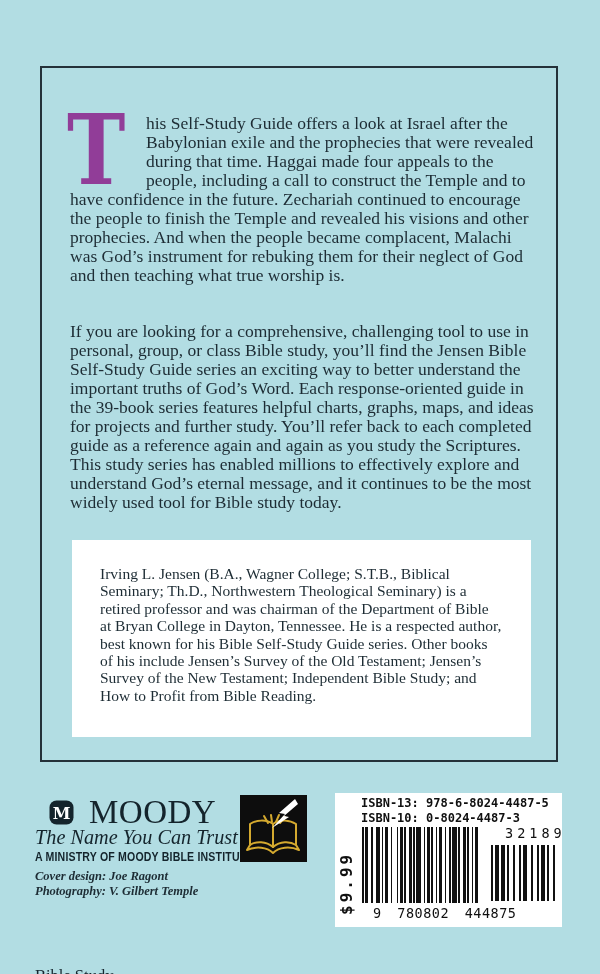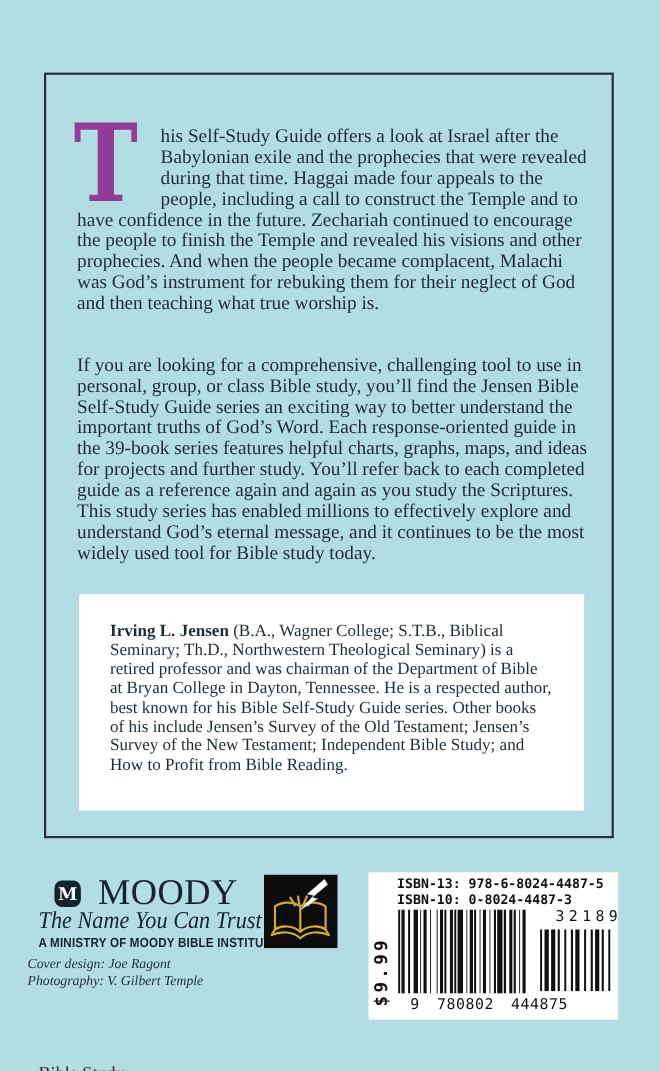--- a/index.html
+++ b/index.html
@@ -18,35 +18,35 @@
   .dropcap>span{position:absolute;left:-3px;top:-13px;
             font:700 98px/1 "DejaVu Serif", serif;color:#913d98;
             transform:scaleX(0.80);transform-origin:0 0;}
 
   .series{position:absolute;left:28px;top:236px;width:470px;
           font-size:17.5px;line-height:19px;}
 
   .bio-box{position:absolute;left:30px;top:472px;width:459px;height:197px;
            background:#ffffff;}
   .bio-text{margin:0;padding:25px 28px 0 28px;font-size:15.5px;line-height:17.4px;}
-  .bio-text .b{font-weight:bold;}
+  .bio-text .b{font-weight:normal;}
   .bio-text .i{}
 
   
   .moody{position:absolute;left:35px;top:797px;color:#14242c;}
   .moody-row{display:flex;align-items:center;margin-left:14px;}
   .moody-name{font-size:33px;line-height:30px;letter-spacing:0.5px;margin-left:15px;}
   .moody-tagline{font-style:italic;font-size:22px;line-height:23px;margin-top:-2px;
                  transform:scaleX(0.92);transform-origin:0 0;white-space:nowrap;}
   .moody-ministry{font-family:"Liberation Sans", sans-serif;font-weight:700;
                   font-size:12px;letter-spacing:0.2px;margin-top:2px;
                   transform:scaleX(0.88);transform-origin:0 0;white-space:nowrap;}
   .m-icon{width:25px;height:25px;flex:0 0 auto;}
 
-  .credits{position:absolute;left:25px;top:869px;font-style:italic;font-weight:400;
+  .credits{position:absolute;left:35px;top:869px;font-style:italic;font-weight:700;
            font-size:12.5px;line-height:14.5px;}
 
   .colophon{position:absolute;left:240px;top:795px;width:67px;height:67px;}
 
   
   .barcode-box{position:absolute;left:335px;top:793px;width:227px;height:134px;
                background:#ffffff;font-family:"DejaVu Sans Mono", monospace;color:#101010;}
   .price-vert{position:absolute;left:2px;top:6px;height:116px;
               writing-mode:vertical-rl;transform:rotate(180deg);
               font-weight:bold;font-size:16px;letter-spacing:3px;}

